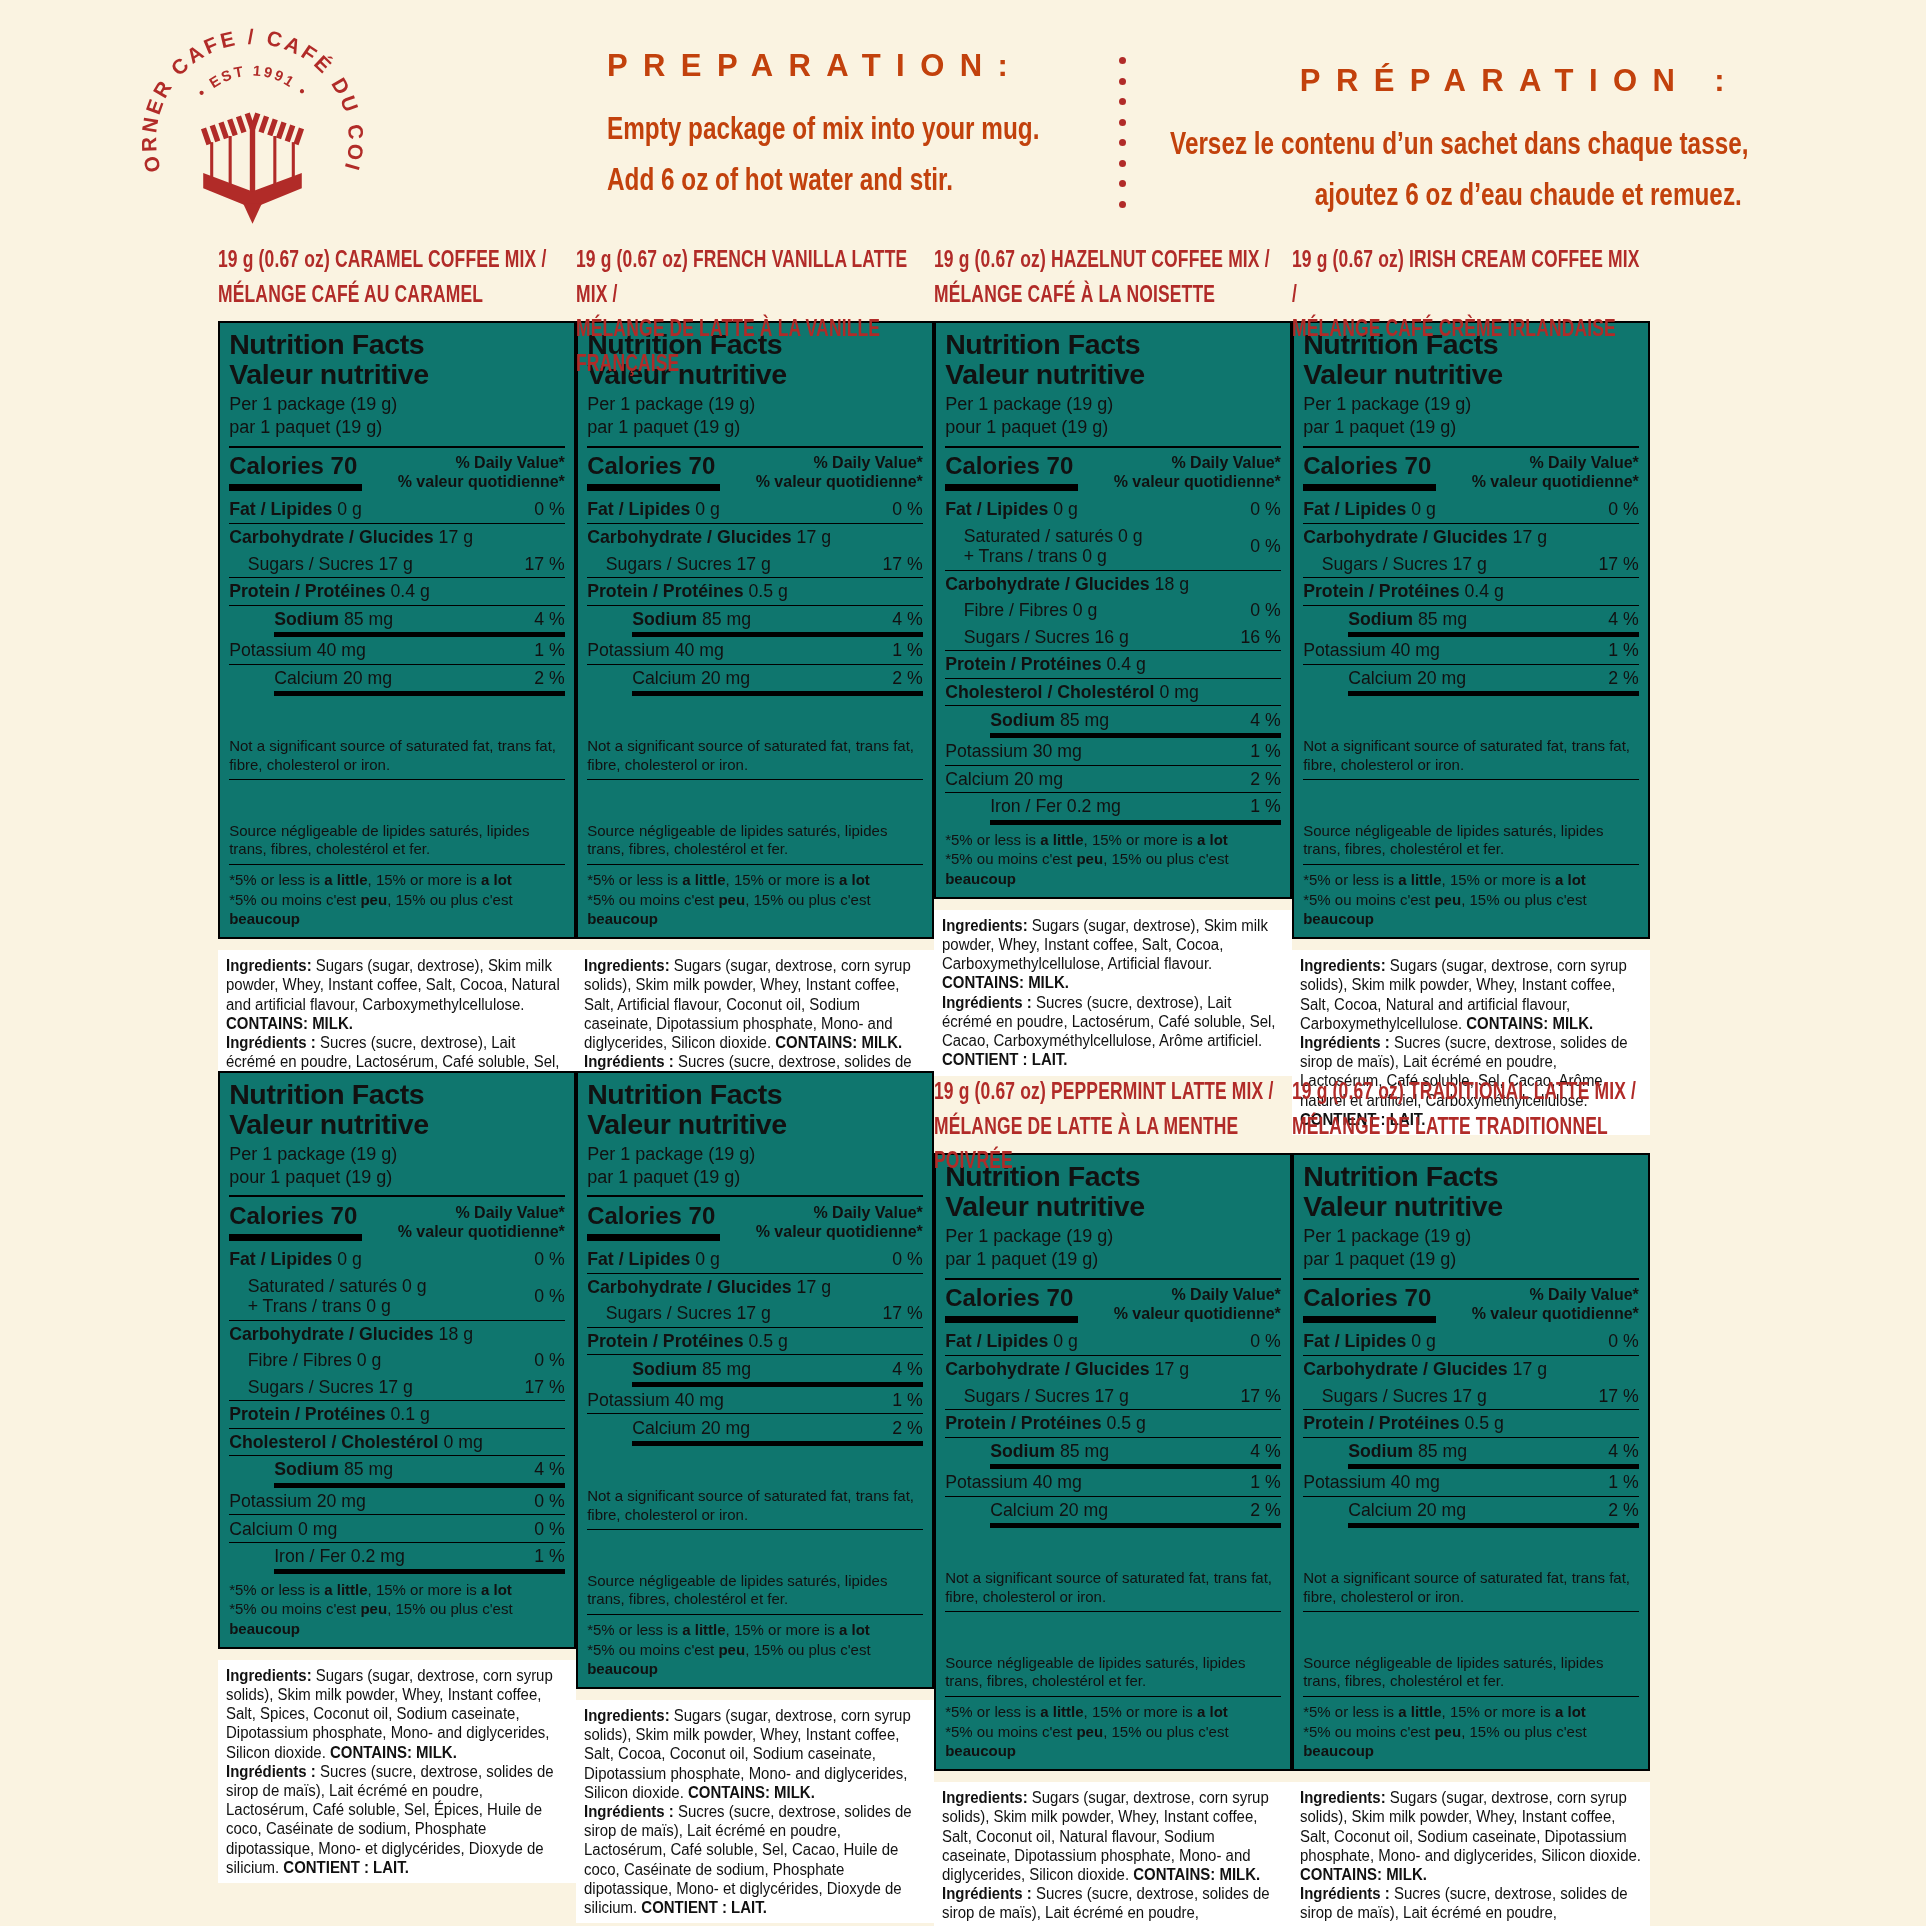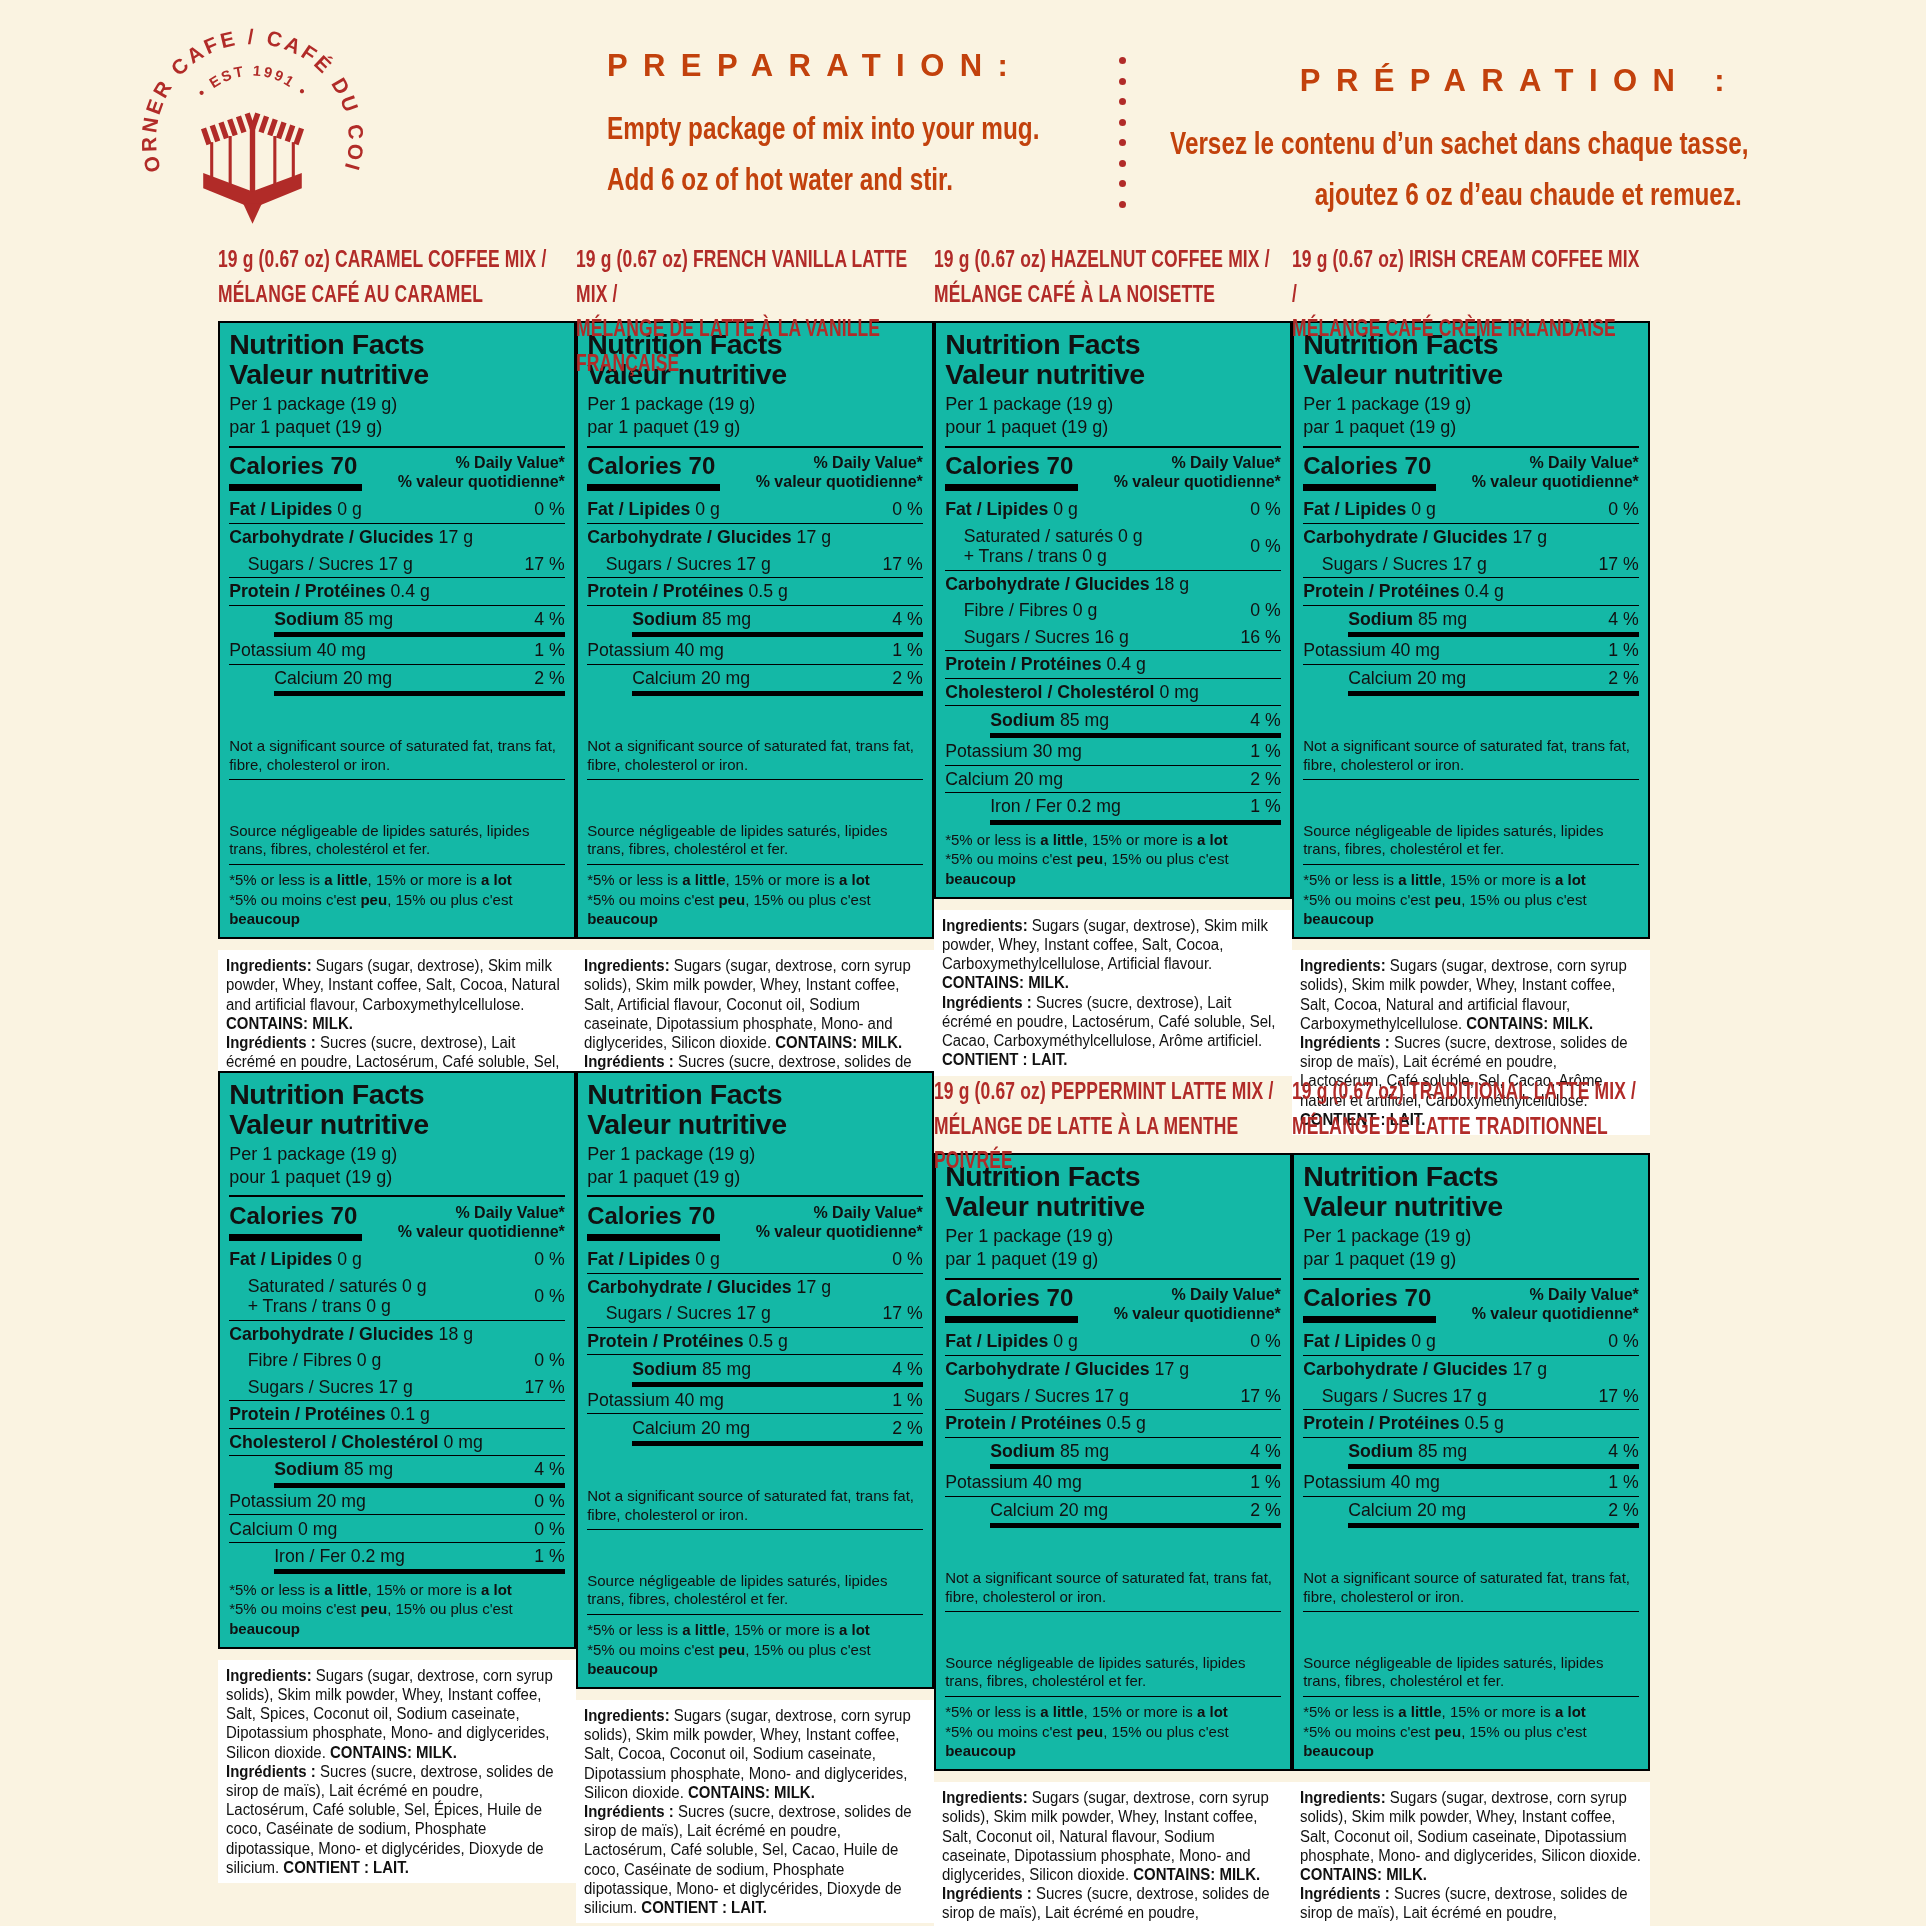--- a/index.html
+++ b/index.html
@@ -24,21 +24,21 @@
   
   .prow{position:absolute;left:218px;width:1512px;display:grid;grid-template-columns:repeat(4,358px);}
   #row1{top:239px;}
   #row2{top:1071px;}
   .cell{display:flex;flex-direction:column;}
   
   .ptitle{height:79px;padding-top:3.1px;}
   .cond-t{width:131%;transform:scaleX(0.76);transform-origin:0 0;
           color:#b12b28;font-weight:700;font-size:23px;line-height:1.5;letter-spacing:0.2px;}
   
-  .nfbox{border:2.3px solid #000;background:#14b8a6;padding:6.2px 9.2px 7.7px;}
+  .nfbox{border:2.3px solid #000;background:#0f766e;padding:6.2px 9.2px 7.7px;}
   .nfh{font-size:28.5px;font-weight:700;line-height:1.06;letter-spacing:-0.4px;}
   .serving{font-size:18px;line-height:1.27;padding:3.1px 0 7px;border-bottom:2.7px solid #000;}
   .calrow{display:flex;justify-content:space-between;align-items:flex-end;padding:4.6px 0 5.4px;}
   .cal{font-size:24px;font-weight:700;border-bottom:7px solid #000;padding:0 4.6px 3.9px 0;}
   .dv{font-size:16px;font-weight:700;text-align:right;line-height:1.15;}
   .nrow{display:flex;justify-content:space-between;align-items:center;padding:3.1px 0;font-size:17.7px;line-height:1.15;}
   .nrow.ind .nlabel{padding-left:18.5px;}
   .rule-h{border-bottom:1.5px solid #000;}
   .rule-t{border-bottom:5.4px solid #000;margin-left:45px;}
   .nval{font-weight:400;white-space:nowrap;padding-left:6.2px;}

